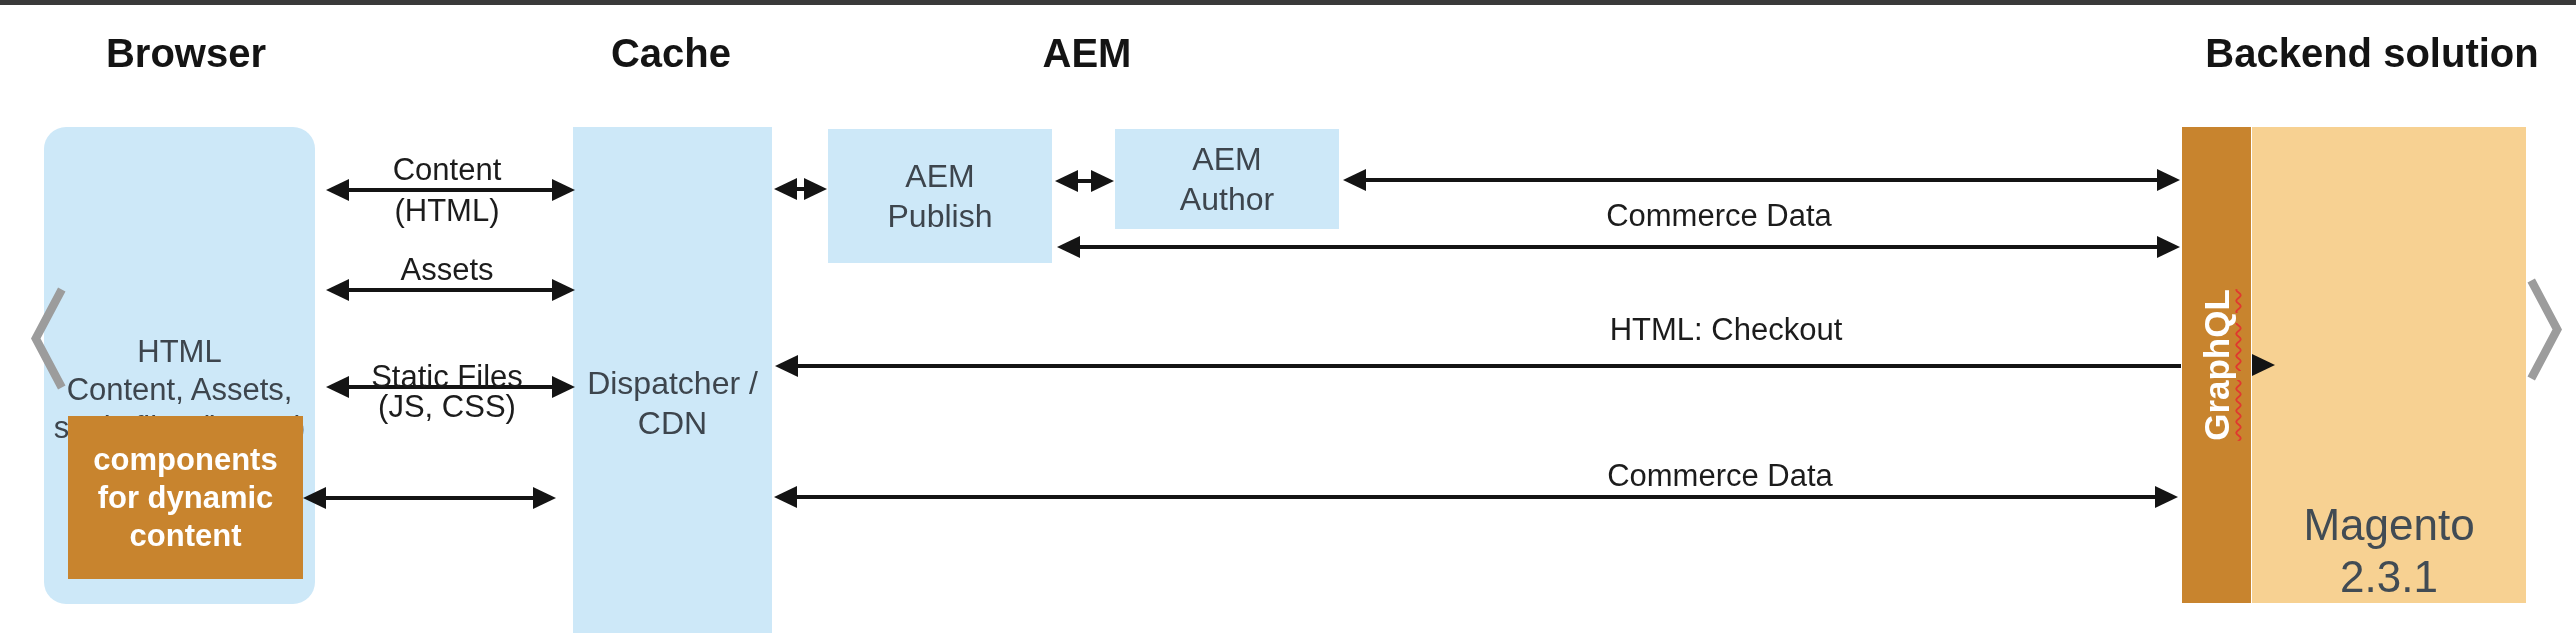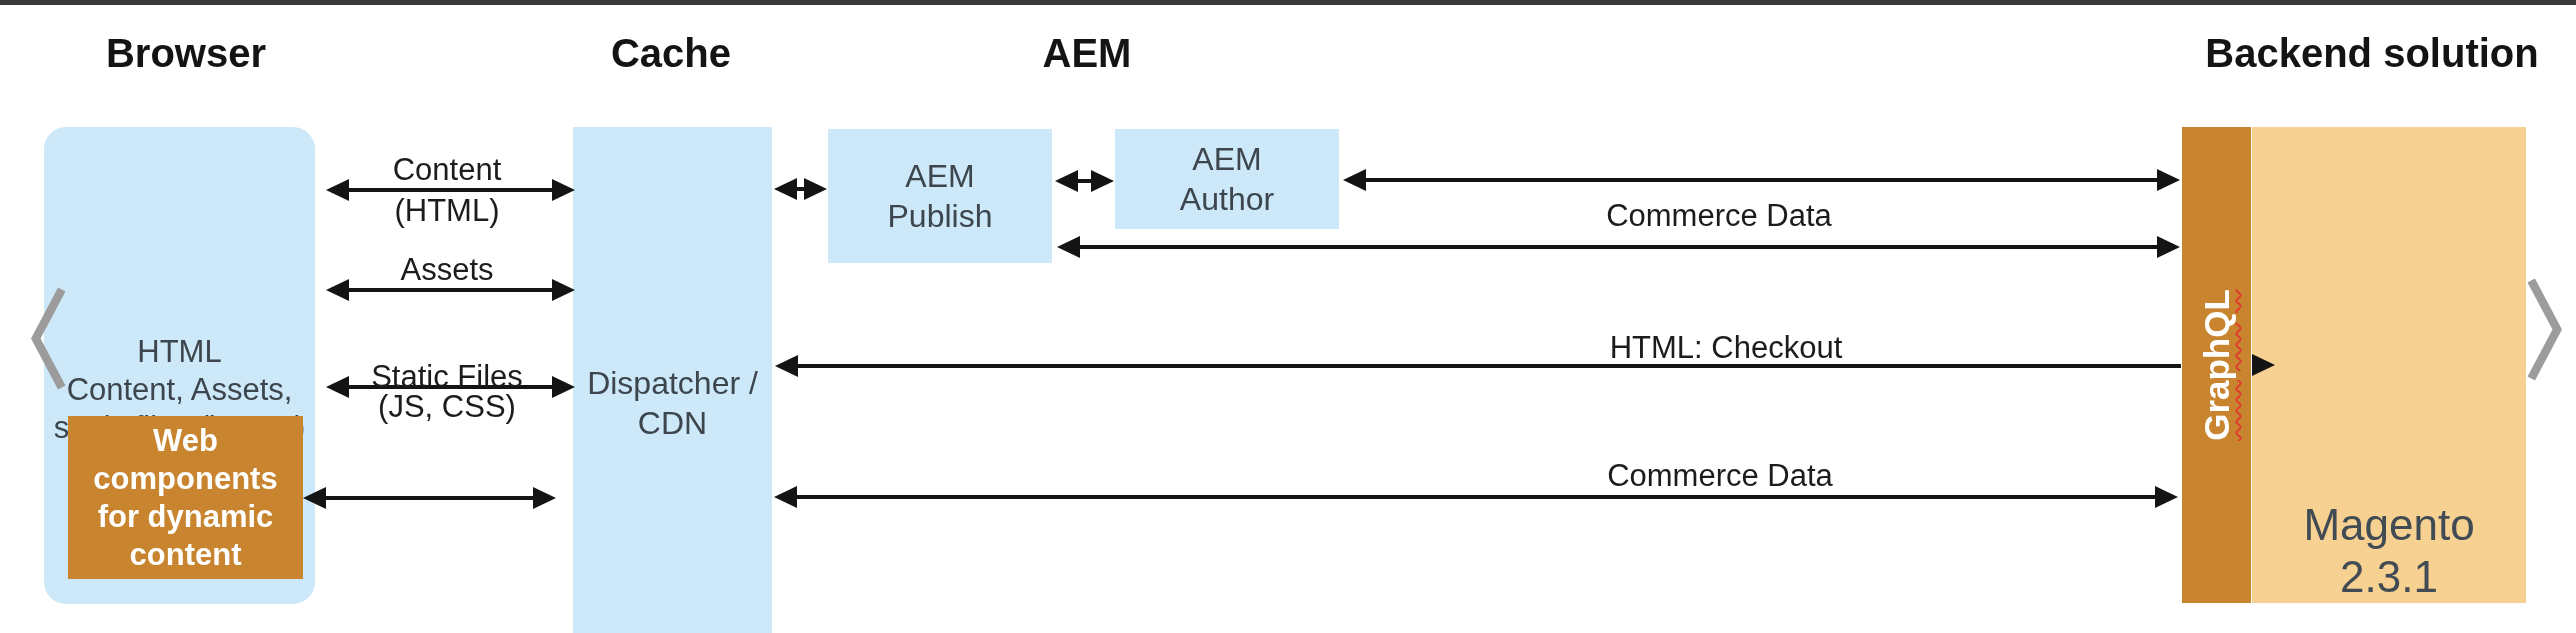--- a/index.html
+++ b/index.html
@@ -69,21 +69,20 @@
 
   <div class="box blue" style="left:44px;top:127px;width:271px;height:477px;border-radius:22px;">
     <div class="browser-text">
       <div><span>HTML</span></div>
       <div><span>Content, Assets,</span></div>
       <div><span>static files (</span><span class="squiggle">js</span><span>, </span><span class="squiggle">css</span><span>)</span></div>
     </div>
 
     <div class="box orange" style="left:24px;top:289px;width:235px;height:163px;">
       <div class="webcomp-text">
-        <div>Web</div>
         <div>components</div>
         <div>for dynamic</div>
         <div>content</div>
       </div>
     </div>
   </div>
 
   <div class="box blue" style="left:573px;top:127px;width:199px;height:552px;">
     <div class="boxtext">
       <div>Dispatcher /</div>
@@ -129,21 +128,21 @@
   <div class="arr hl" style="left:796px;top:364px;width:1385px;"></div>
   <div class="tri-right" style="left:2252px;top:354px;"></div>
   <div class="arr hl hr" style="left:795px;top:495px;width:1361px;"></div>
 
   <div class="lbl" style="left:447px;top:170px;">Content</div>
   <div class="lbl" style="left:447px;top:211px;">(HTML)</div>
   <div class="lbl" style="left:447px;top:270px;">Assets</div>
   <div class="lbl" style="left:447px;top:377px;">Static Files</div>
   <div class="lbl" style="left:447px;top:407px;">(JS, CSS)</div>
   <div class="lbl" style="left:1719px;top:216px;">Commerce Data</div>
-  <div class="lbl" style="left:1726px;top:348px;">HTML: Checkout</div>
+  <div class="lbl" style="left:1726px;top:330px;">HTML: Checkout</div>
   <div class="lbl" style="left:1720px;top:476px;">Commerce Data</div>
 
   <svg class="chev" style="left:28px;top:285px;" width="40" height="107" viewBox="0 0 52 140">
     <polyline points="44,6 10,70 44,134" fill="none" stroke="#9c9c9c" stroke-width="11"></polyline>
   </svg>
   <svg class="chev" style="left:2525px;top:276px;" width="40" height="107" viewBox="0 0 52 140">
     <polyline points="8,6 42,70 8,134" fill="none" stroke="#9c9c9c" stroke-width="11"></polyline>
   </svg>
 
 </div>

